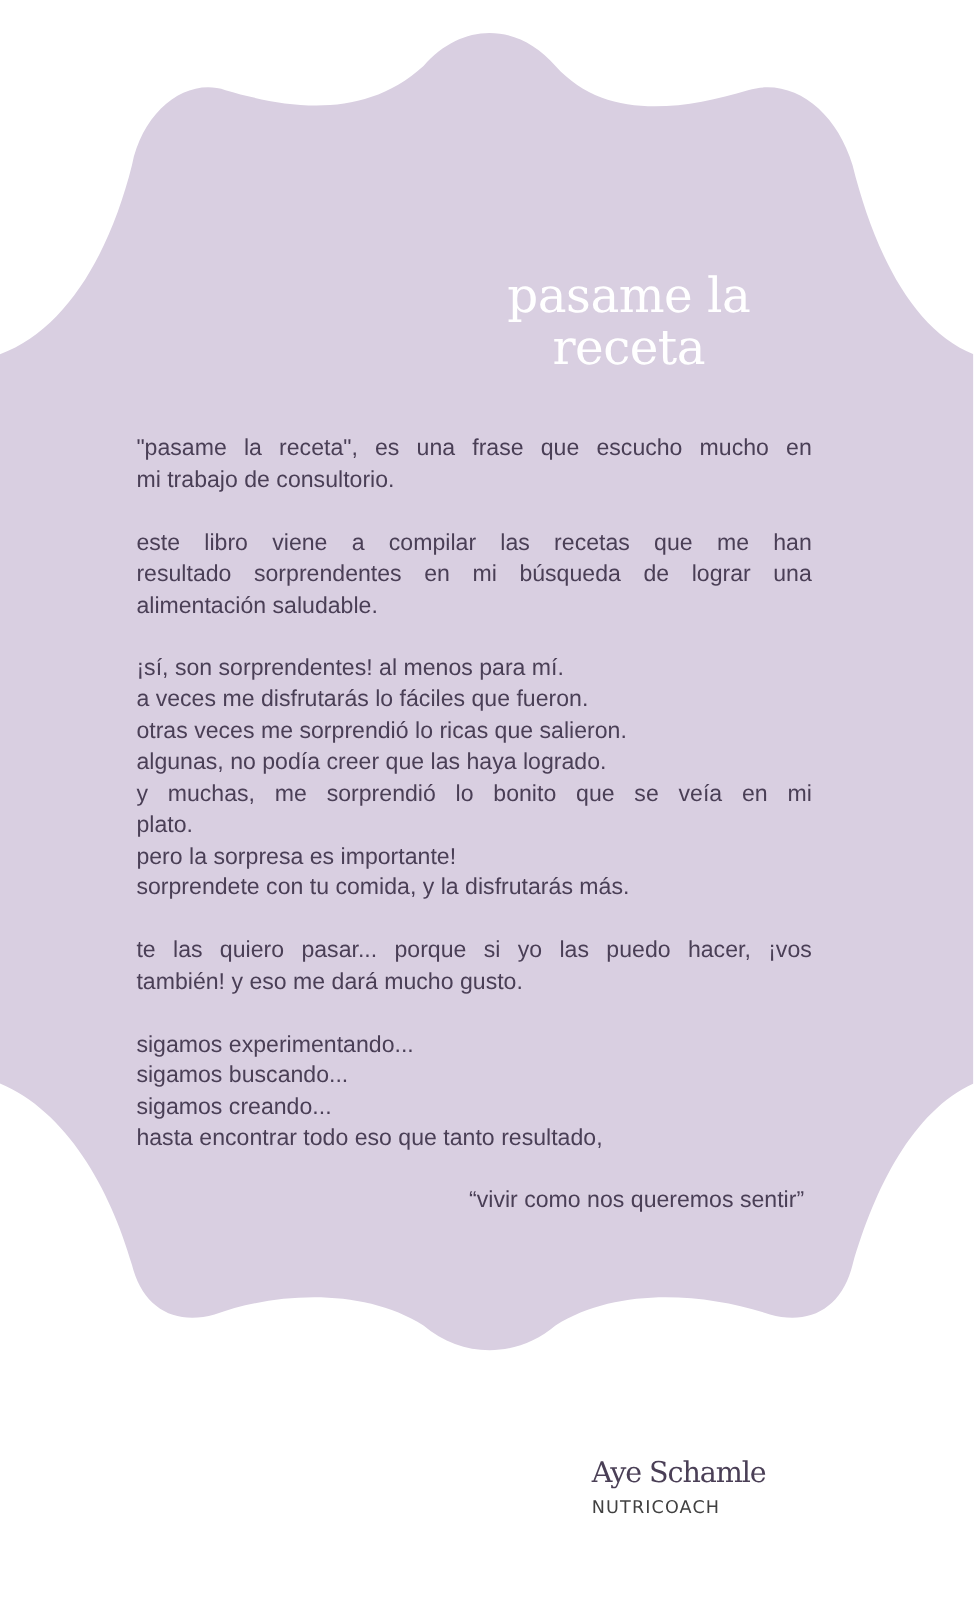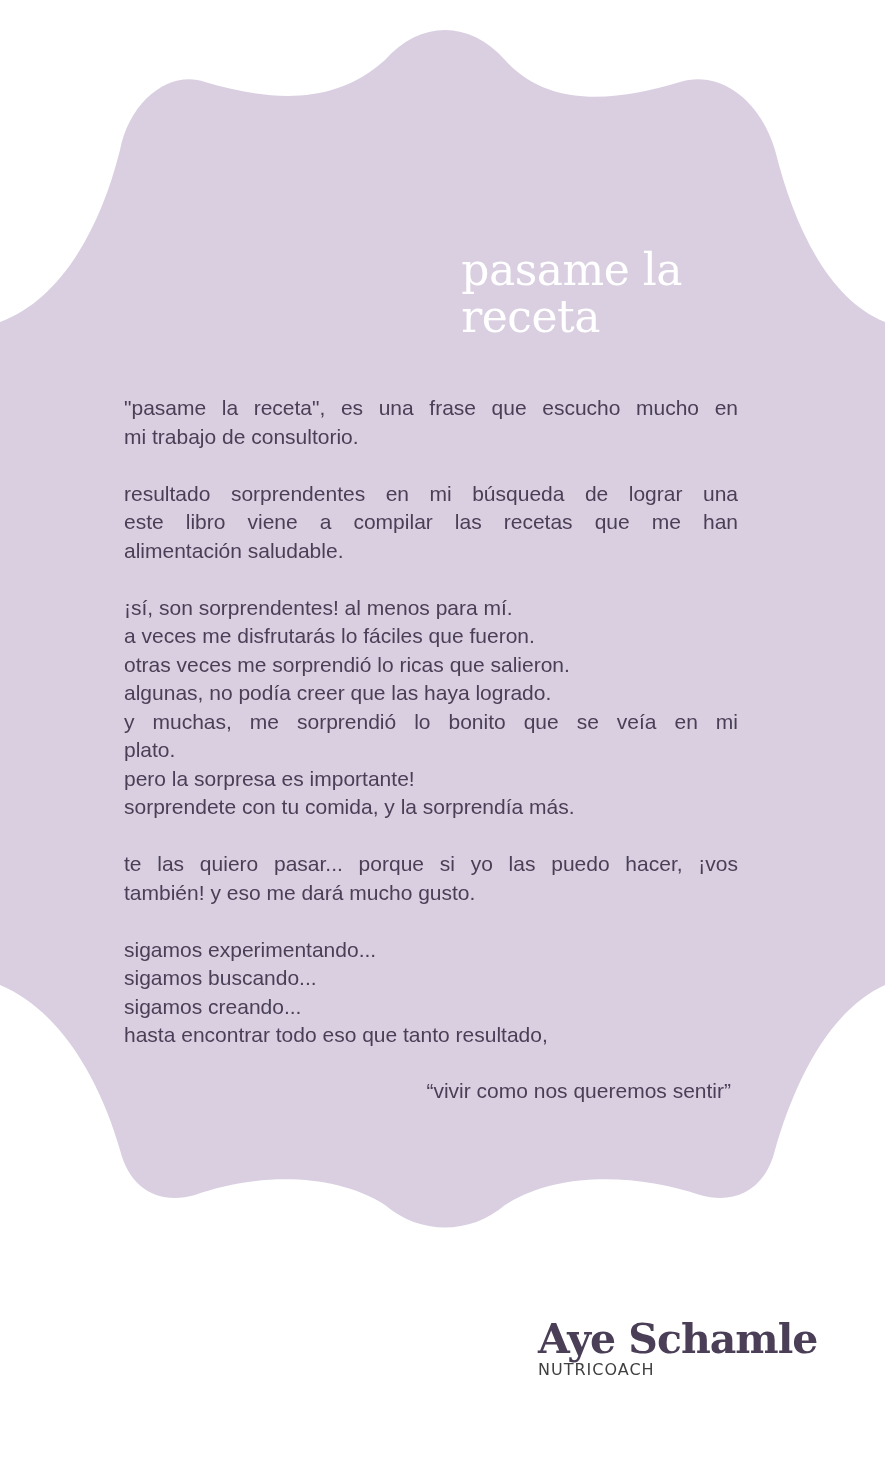--- a/index.html
+++ b/index.html
@@ -18,21 +18,21 @@
       position: absolute;
       left: 0;
       top: 0;
       width: 885px;
       height: 1472px;
     }
     .title {
       position: absolute;
       right: 203px;
       top: 246px;
-      text-align: left;
+      text-align: center;
       font-family: "DejaVu Serif", "Liberation Serif", serif;
       color: #ffffff;
       font-size: 44px;
       line-height: 47px;
       letter-spacing: -0.5px;
       font-weight: normal;
       margin: 0;
     }
     .title span { display: block; }
     .body {
@@ -65,25 +65,24 @@
       color: #4a3f56;
       text-align: center;
     }
     .logo {
       position: absolute;
       left: 538px;
       top: 1320px;
     }
     .logo-name {
       font-family: "DejaVu Serif", "Liberation Serif", serif;
-      font-size: 41px;
+      font-size: 26px;
       line-height: 38px;
       color: #4a3f56;
       letter-spacing: -1px;
-      font-weight: bold;
     }
     .logo-sub {
       font-family: "DejaVu Sans", "Liberation Sans", sans-serif;
       font-size: 16px;
       line-height: 20px;
       letter-spacing: 1px;
       color: #404040;
       margin-top: 2px;
     }
   </style>
@@ -117,33 +116,33 @@
     <span>pasame la</span>
     <span>receta</span>
   </h1>
 
   <div class="body">
     <p class="para">
       <span class="line justify">"pasame la receta", es una frase que escucho mucho en</span>
       <span class="line">mi trabajo de consultorio.</span>
     </p>
     <p class="para">
+      <span class="line justify">este libro viene a compilar las recetas que me han</span>
       <span class="line justify">resultado sorprendentes en mi búsqueda de lograr una</span>
-      <span class="line justify">este libro viene a compilar las recetas que me han</span>
       <span class="line">alimentación saludable.</span>
     </p>
     <p class="para">
       <span class="line">¡sí, son sorprendentes! al menos para mí.</span>
       <span class="line">a veces me disfrutarás lo fáciles que fueron.</span>
       <span class="line">otras veces me sorprendió lo ricas que salieron.</span>
       <span class="line">algunas, no podía creer que las haya logrado.</span>
       <span class="line justify">y muchas, me sorprendió lo bonito que se veía en mi</span>
       <span class="line">plato.</span>
       <span class="line">pero la sorpresa es importante!</span>
-      <span class="line">sorprendete con tu comida, y la sorprendía más.</span>
+      <span class="line">sorprendete con tu comida, y la disfrutarás más.</span>
     </p>
     <p class="para">
       <span class="line justify">te las quiero pasar... porque si yo las puedo hacer, ¡vos</span>
       <span class="line">también! y eso me dará mucho gusto.</span>
     </p>
     <p class="para">
       <span class="line">sigamos experimentando...</span>
       <span class="line">sigamos buscando...</span>
       <span class="line">sigamos creando...</span>
       <span class="line">hasta encontrar todo eso que tanto resultado,</span>

